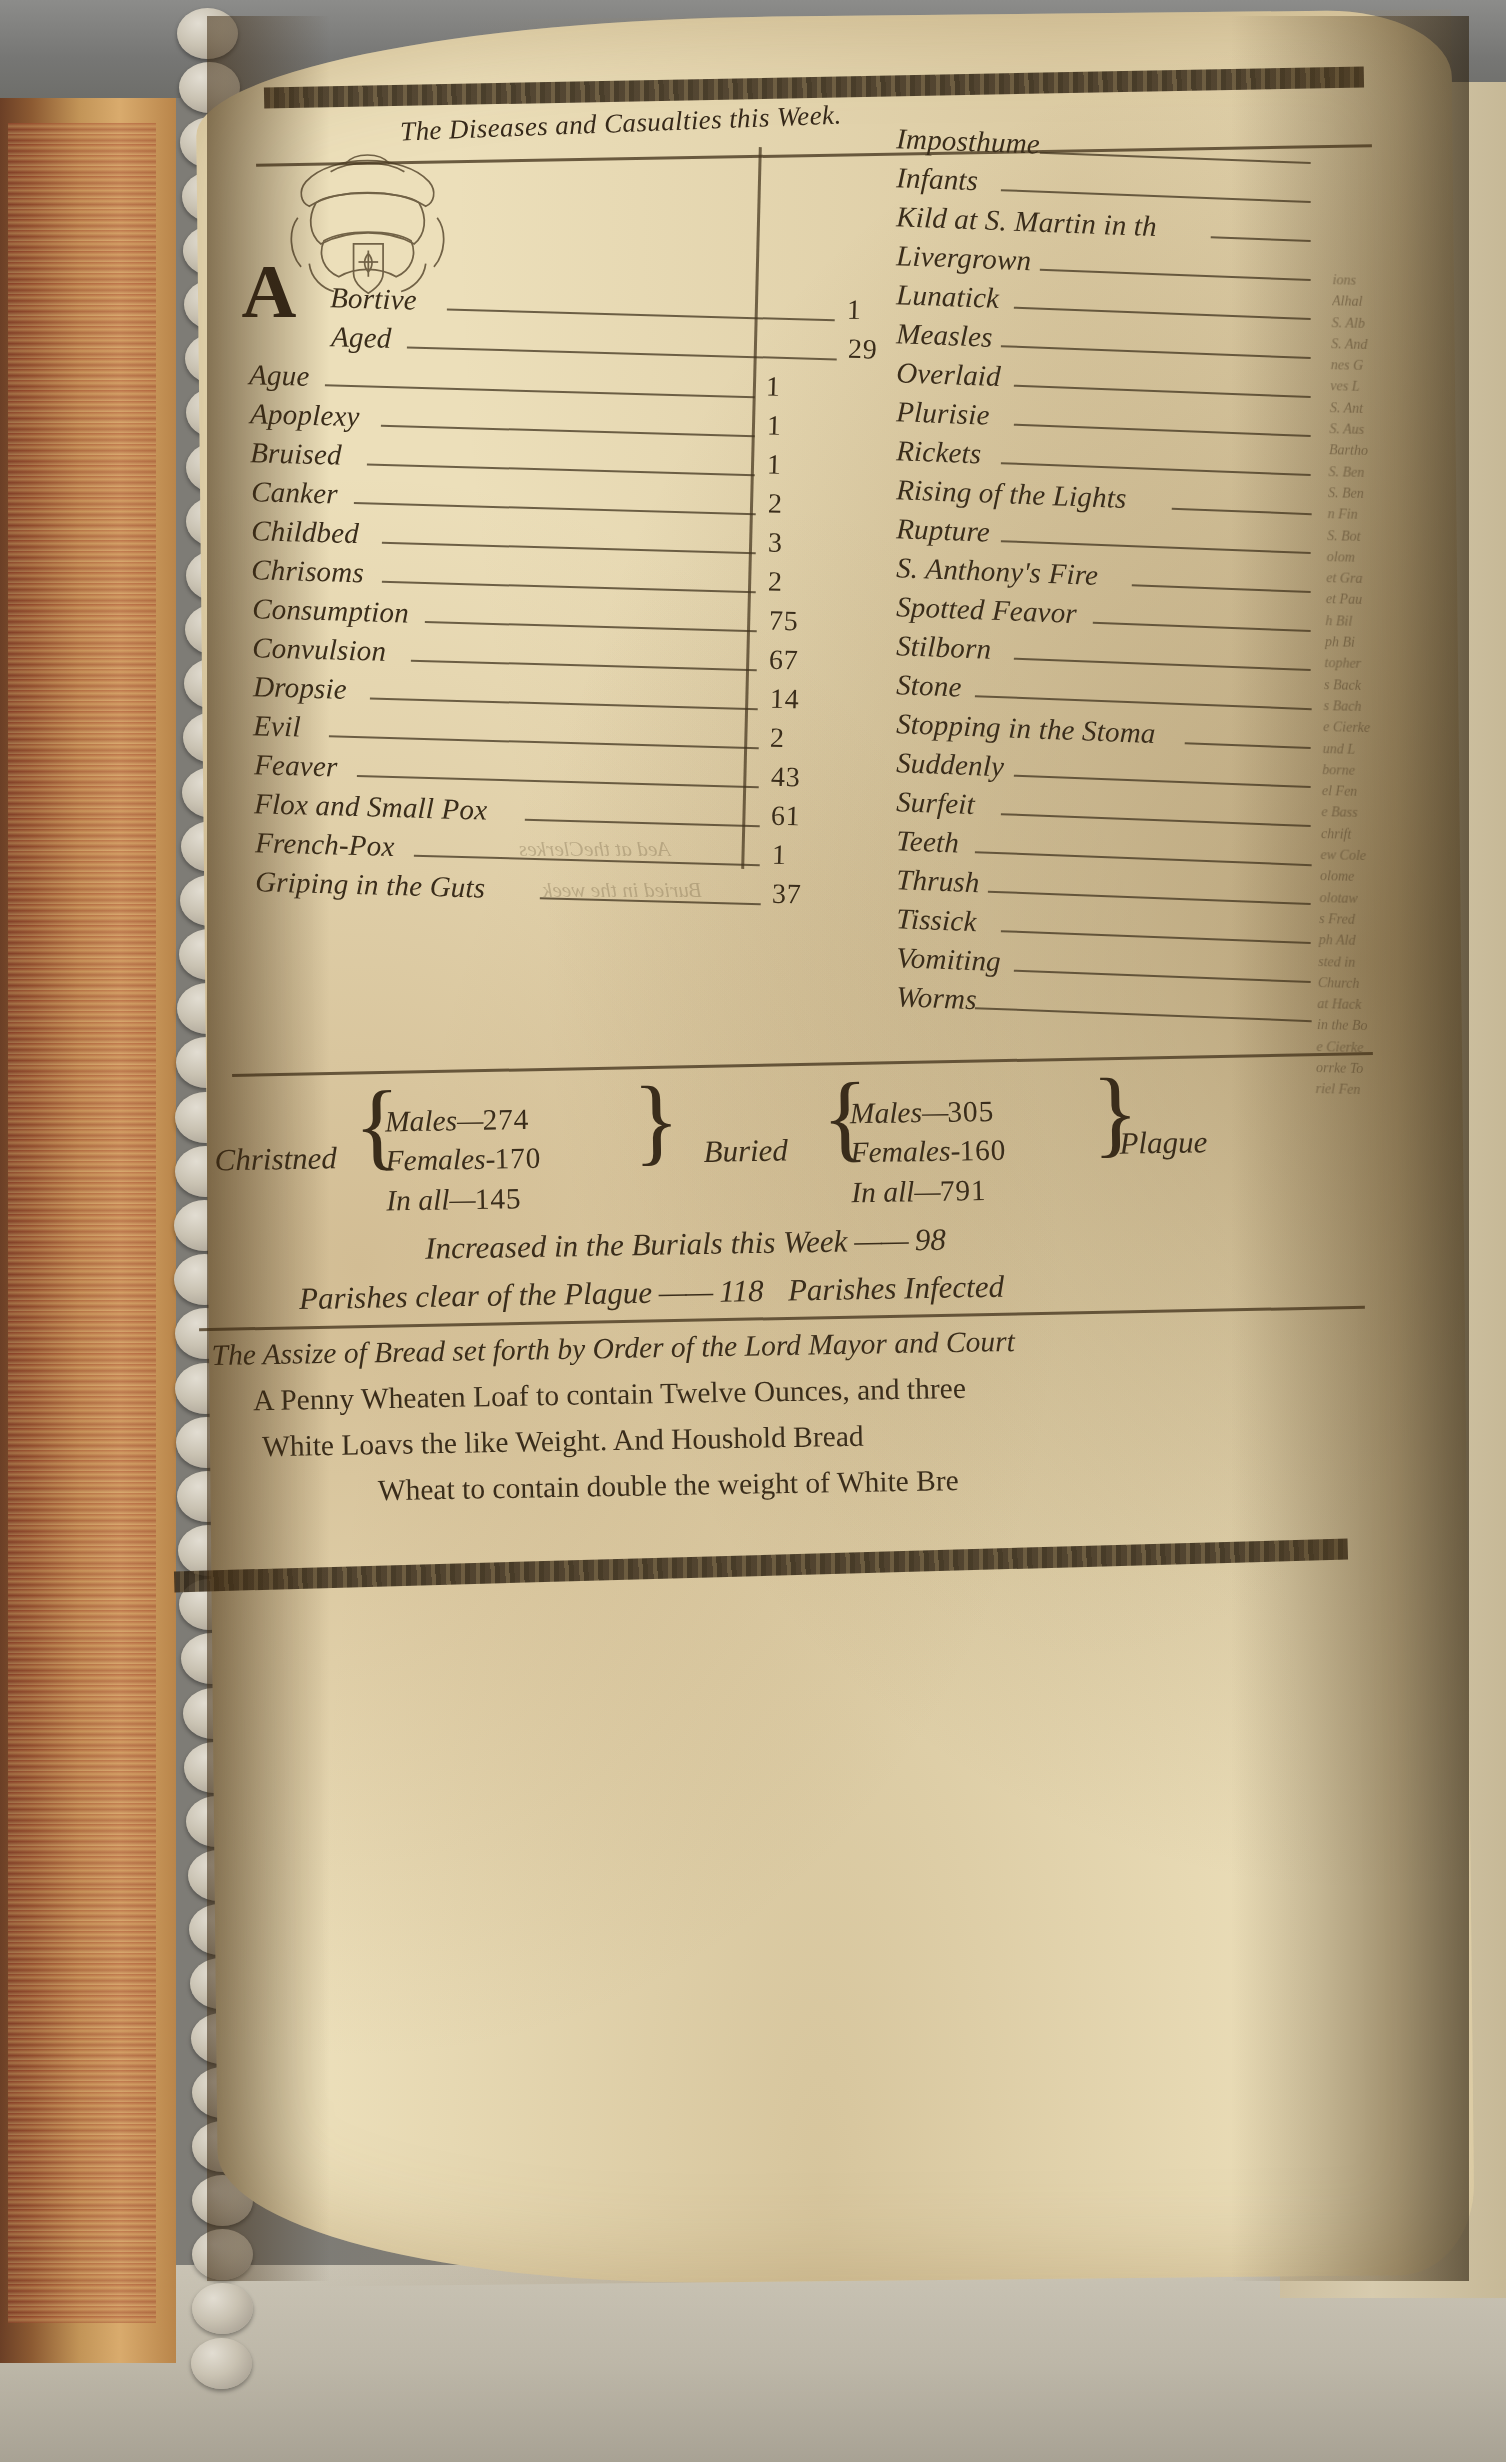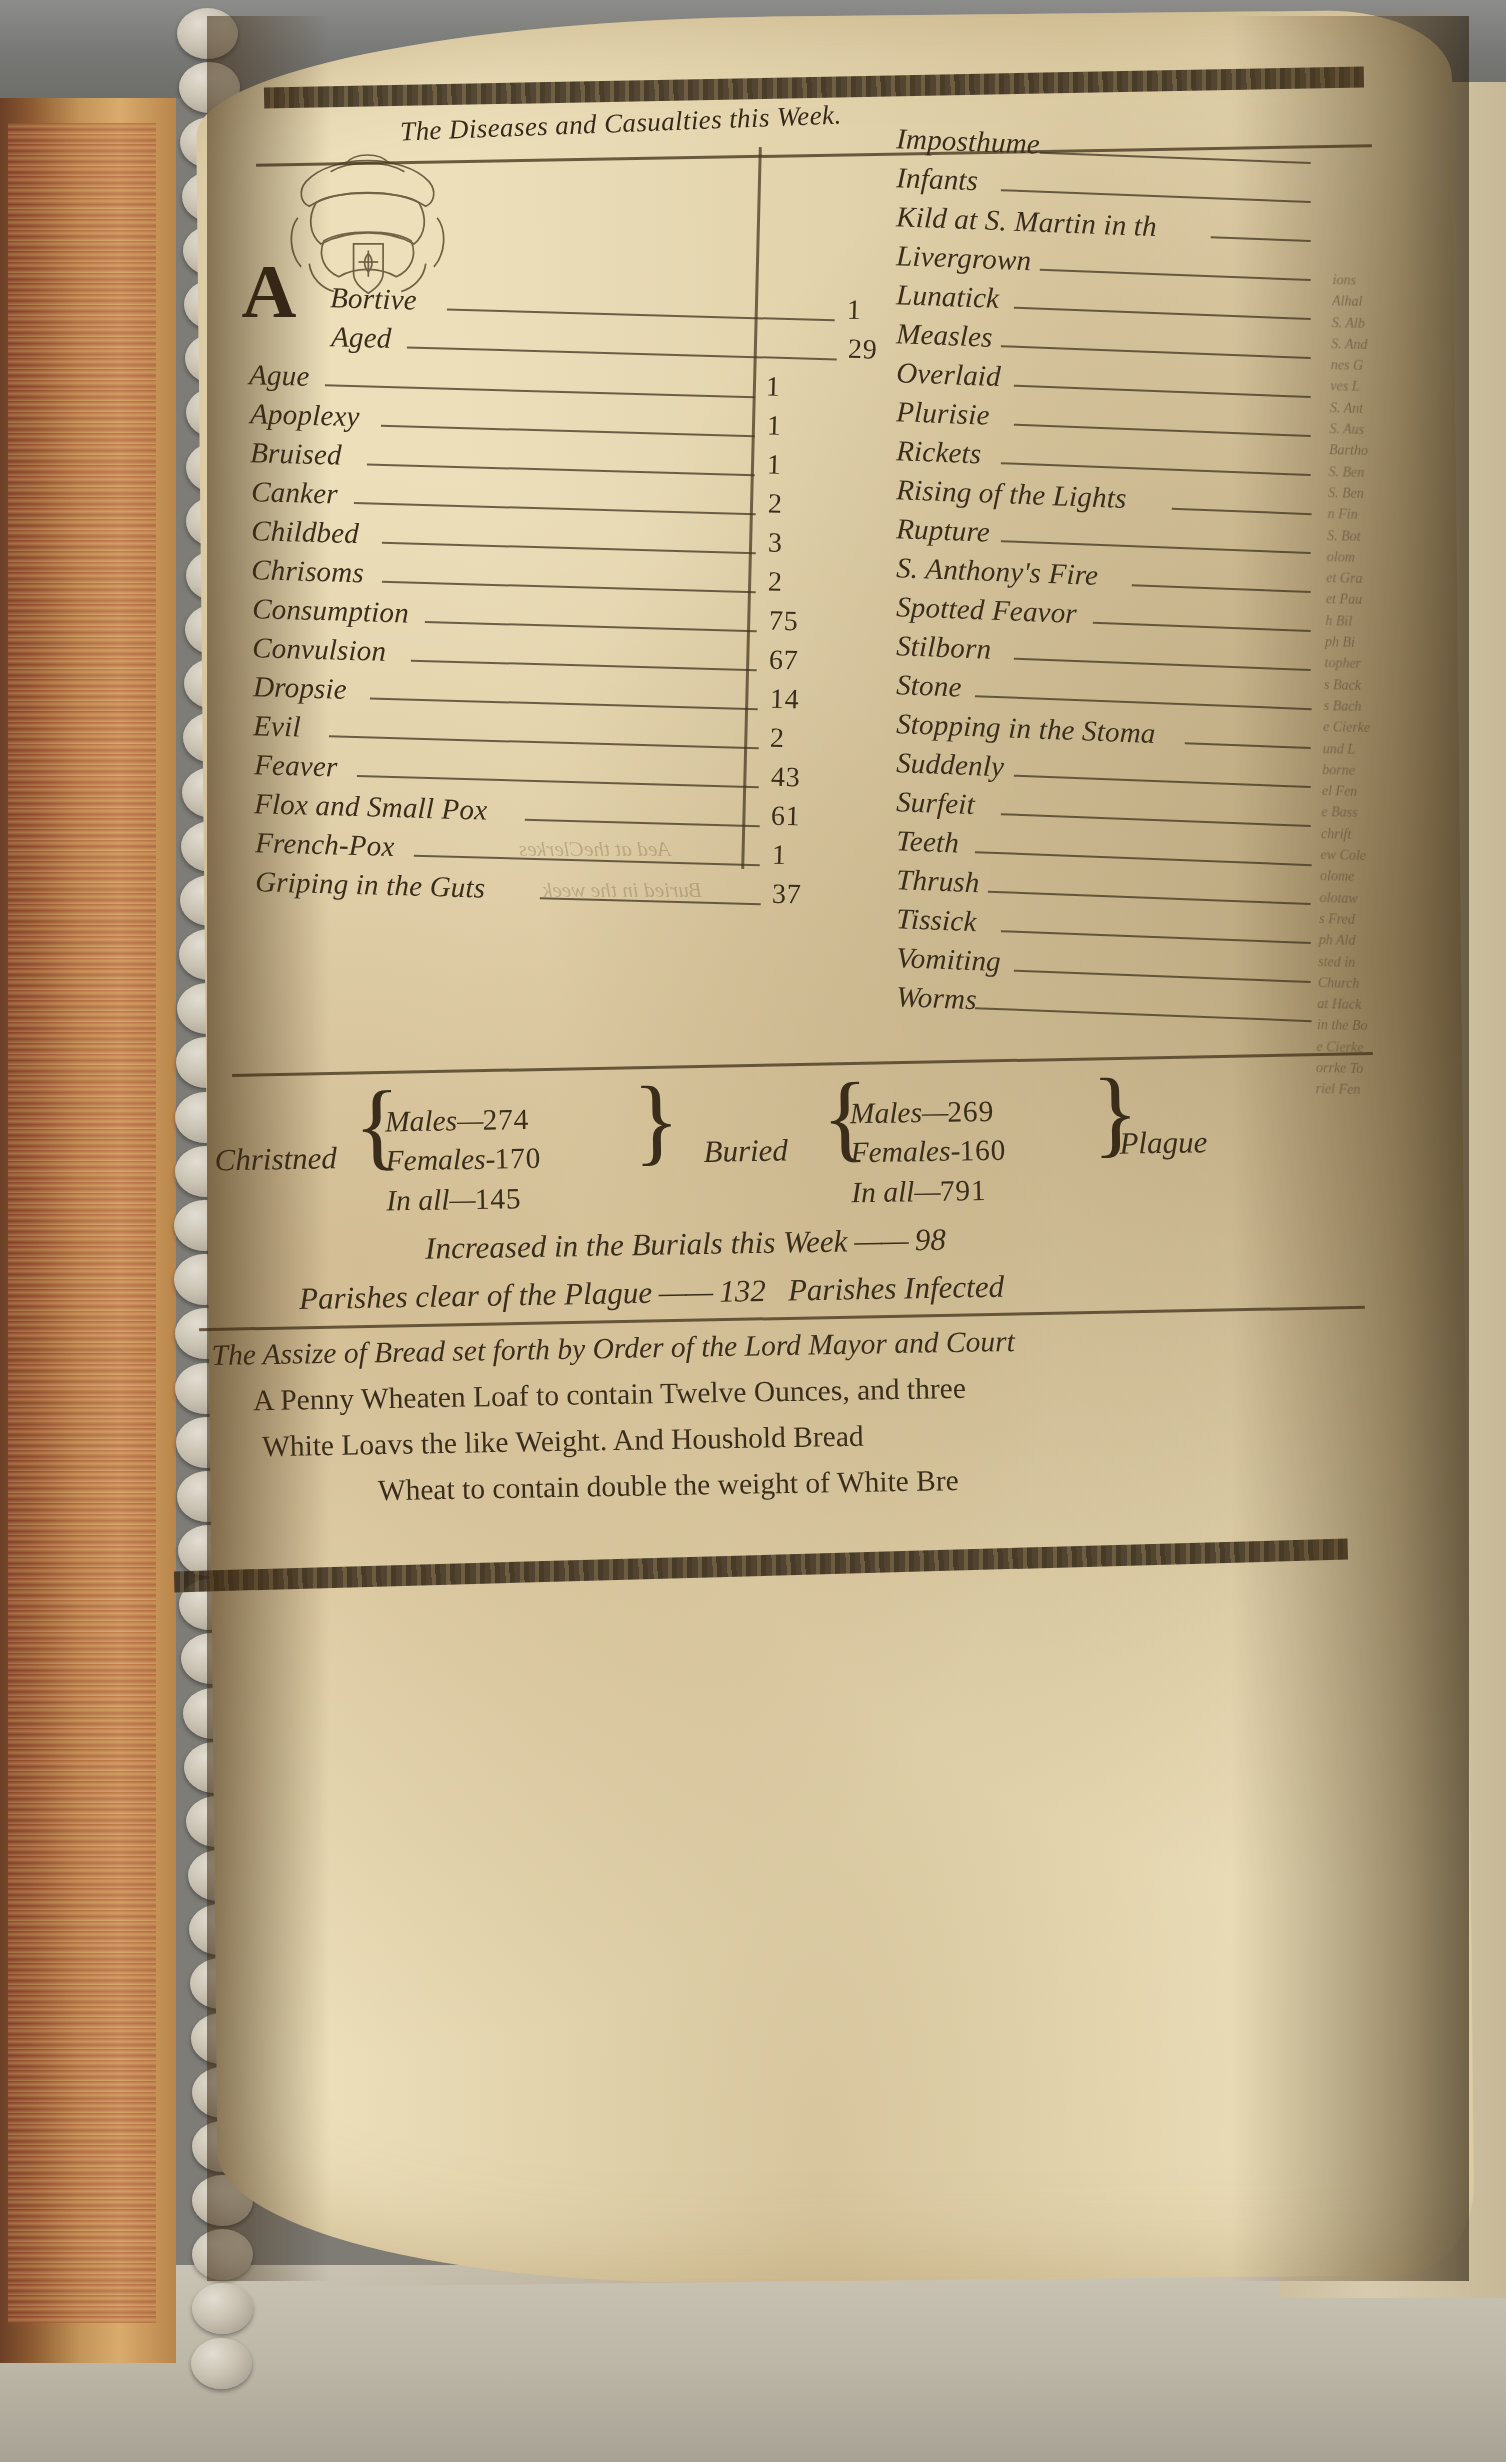--- a/index.html
+++ b/index.html
@@ -493,37 +493,37 @@
       </div>
       <div class="sumrow" style="left:138px; top:102px;">
         <span>In all</span><span class="dash">—</span><span class="v">145</span>
       </div>
 
       <div class="sumlabel" style="left:456px; top:57px;">Buried</div>
       <div class="brace" style="left:575px; top:13px;">{</div>
       <div class="brace" style="left:845px; top:13px;">}</div>
 
       <div class="sumrow" style="left:603px; top:23px;">
-        <span>Males</span><span class="dash">—</span><span class="v">269</span>
+        <span>Males</span><span class="dash">—</span><span class="v">305</span>
       </div>
       <div class="sumrow" style="left:603px; top:62px;">
         <span>Females</span><span class="dash">-</span><span class="v">160</span>
       </div>
       <div class="sumrow" style="left:603px; top:102px;">
         <span>In all</span><span class="dash">—</span><span class="v">791</span>
       </div>
 
       <div class="sumlabel" style="left:872px; top:56px;">Plague</div>
 
       <div class="centerline" style="left:176px; top:149px;">
         <span>Increased in the Burials this Week</span><span class="dash"> —— </span><span class="v">98</span>
       </div>
 
       <div class="centerline" style="left:49px; top:197px;">
-        <span>Parishes clear of the Plague</span><span class="dash"> —— </span><span class="v">132</span>
+        <span>Parishes clear of the Plague</span><span class="dash"> —— </span><span class="v">118</span>
       </div>
       <div class="centerline" style="left:538px; top:197px;">Parishes Infected</div>
     </div>
 
     <div class="rule-thin" style="left:-49px; top:1268px; width:1166px; transform:rotate(-1.1deg);"></div>
 
     <div style="position:absolute; left:-45px; top:1280px; width:1166px; transform:rotate(-1.0deg);">
       <div class="assize" style="left:8.2px; top:0px;">The Assize of Bread set forth by Order of the Lord Mayor and Court</div>
       <div class="assize rom" style="left:49px; top:46px;">A Penny Wheaten Loaf to contain Twelve Ounces, and three</div>
       <div class="assize rom" style="left:57px; top:92px;">White Loavs the like Weight.   And Houshold Bread</div>

